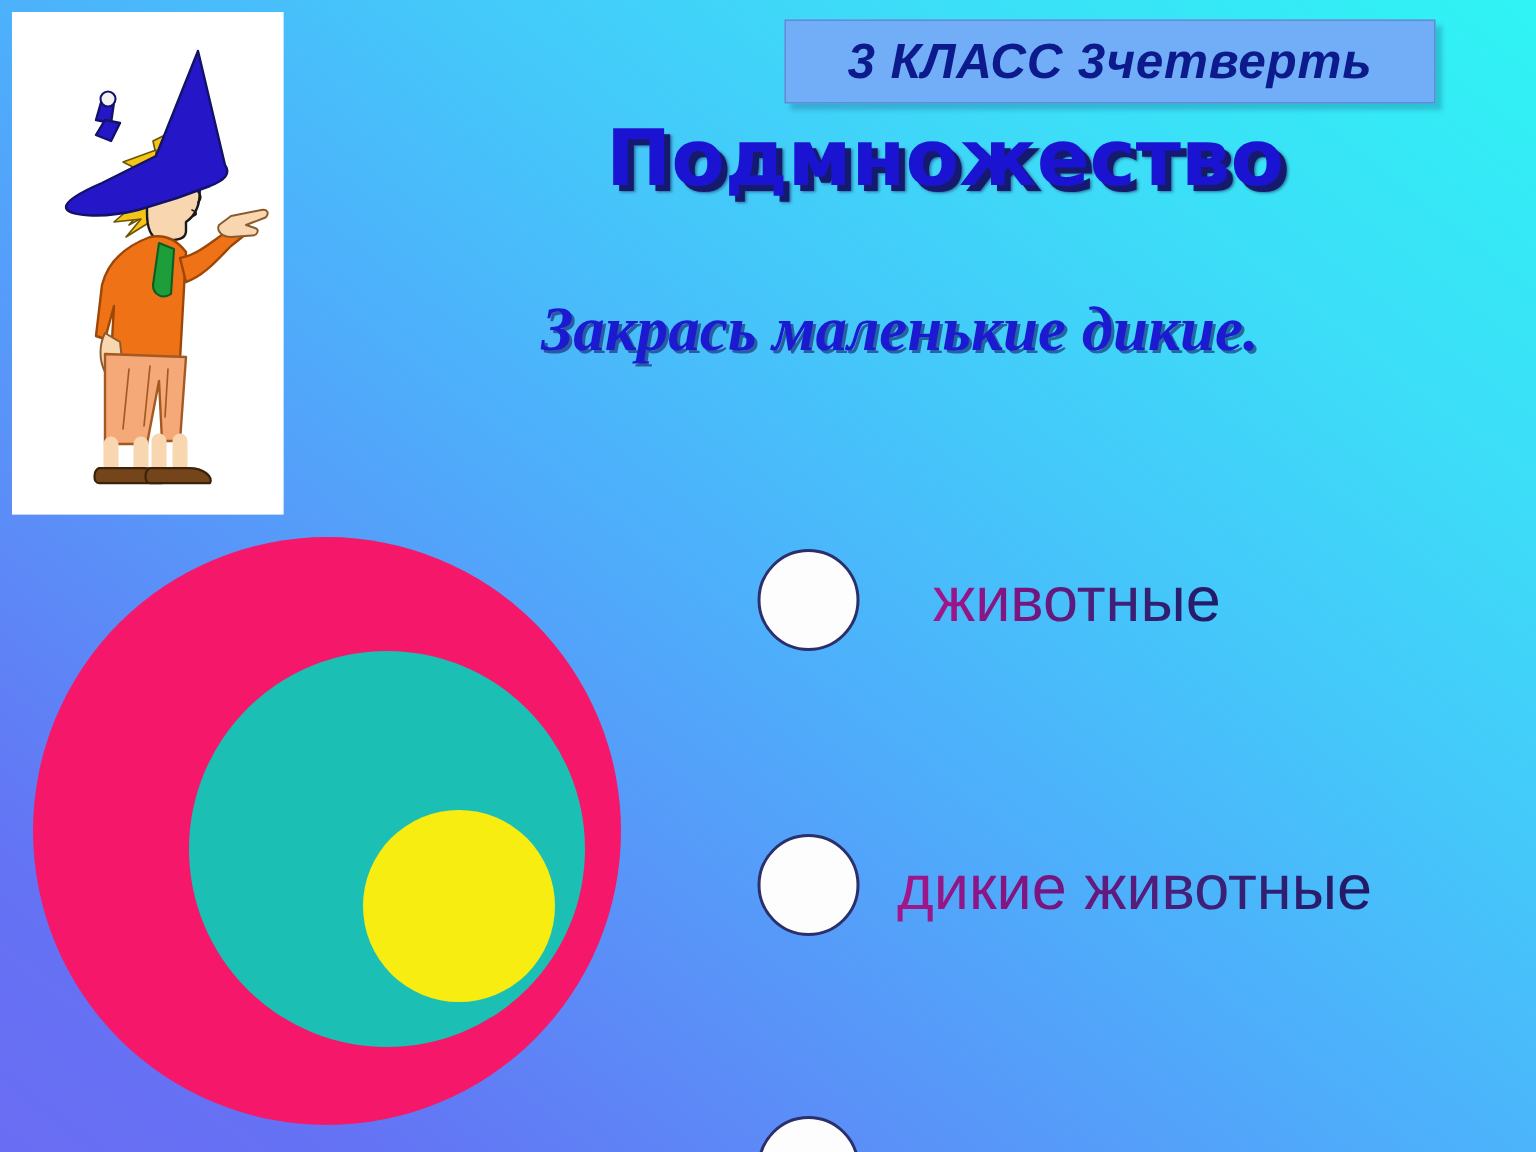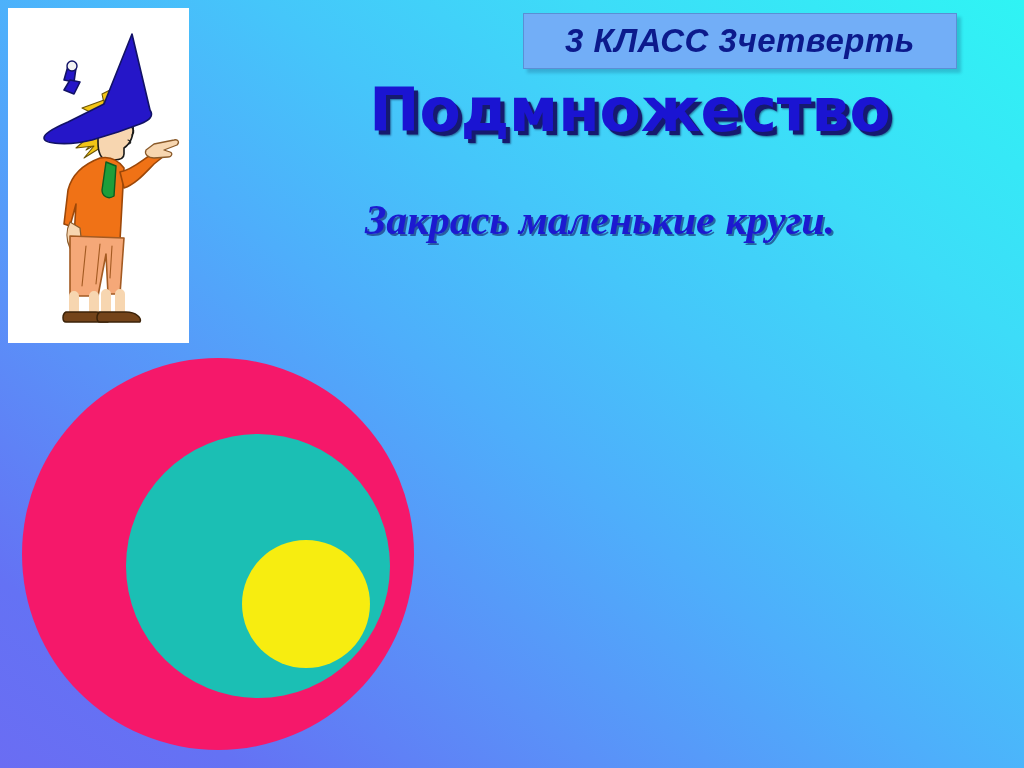--- a/index.html
+++ b/index.html
@@ -63,21 +63,21 @@
 
   
   #main-title {
     position: absolute;
     left: 300px;
     top: 80px;
     width: 660px;
     text-align: center;
     font-family: "DejaVu Sans", sans-serif;
     font-weight: bold;
-    font-size: 60px;
+    font-size: 52px;
     line-height: 1.0;
     color: #1a14d2;
     text-shadow: 4px 4px 0 #161a6e, 5px 5px 2px rgba(10,12,60,0.5);
     white-space: nowrap;
   }
 
   
   #subtitle {
     position: absolute;
     left: 290px;
@@ -208,23 +208,37 @@
       </g>
     </svg>
   </div>
 
   <div id="header-chip">
     <span id="header-chip-text">3 КЛАСС 3четверть</span>
   </div>
 
   <div id="main-title">Подмножество</div>
 
-  <div id="subtitle">Закрась маленькие круги.</div>
-
-
+  <div id="subtitle">Закрась маленькие дикие.</div>
+
+
+  <div id="sets-list">
+    <div class="set-row" id="set-row-0">
+      <div class="set-circle"></div>
+      <div class="set-label">животные</div>
+    </div>
+    <div class="set-row" id="set-row-1">
+      <div class="set-circle"></div>
+      <div class="set-label">дикие животные</div>
+    </div>
+    <div class="set-row" id="set-row-2">
+      <div class="set-circle"></div>
+      <div class="set-label">тигр</div>
+    </div>
+  </div>
 
   <div id="venn-diagram">
     <svg id="venn-svg" viewBox="0 0 420 400">
       <circle cx="200" cy="196" r="196" fill="#f5186a"></circle>
       <circle cx="240" cy="208" r="132" fill="#1bbfb4"></circle>
       <circle cx="288" cy="246" r="64" fill="#f7ed10"></circle>
     </svg>
   </div>
 
 </div>

